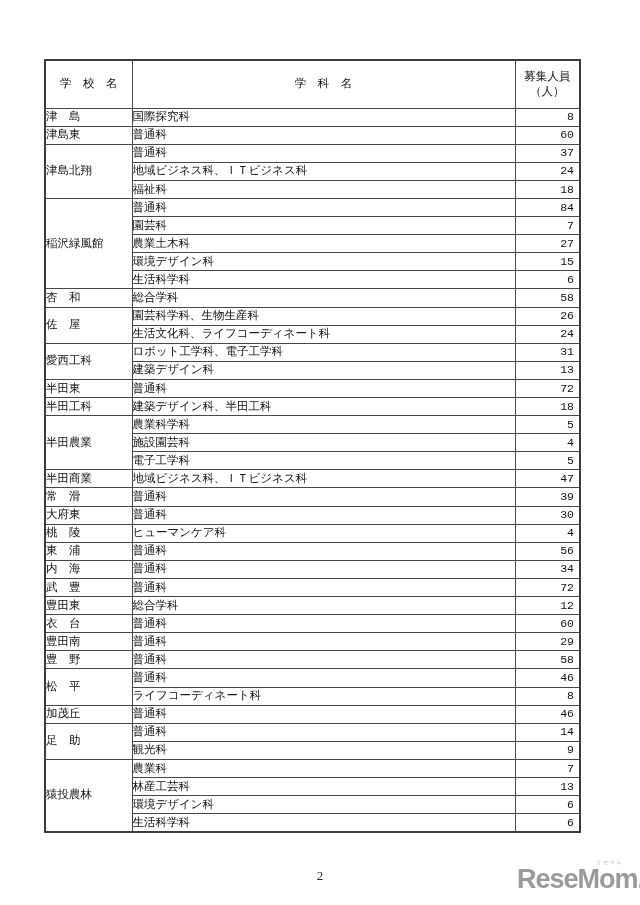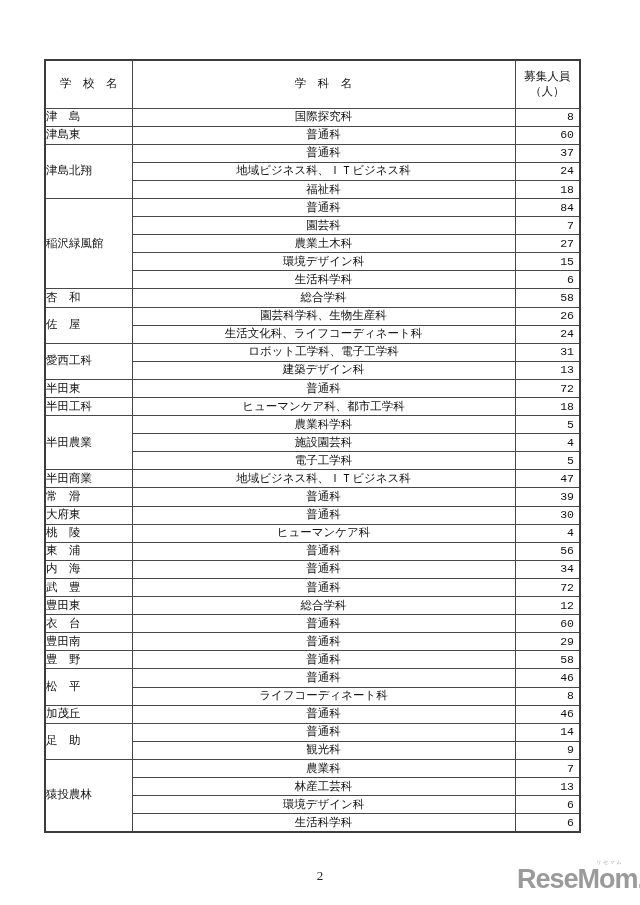--- a/index.html
+++ b/index.html
@@ -30,21 +30,21 @@
     line-height:1.2;
     overflow:hidden;
     white-space:nowrap;
   }
   .doc-table{border:2px solid #3c3c3c;}
   .doc-table thead tr{height:48px;}
   .doc-table tbody tr{height:18.1px;}
   .doc-table th{text-align:center;vertical-align:middle;}
   .hdr-cap div{line-height:1.35;}
   td.school{vertical-align:middle;}
-  td.dept{text-align:center;vertical-align:middle;}
+  td.dept{text-align:left;vertical-align:middle;}
   td.cap{text-align:right;vertical-align:middle;padding-right:5px;}
   .page-number{
     position:absolute;
     left:0;right:0;
     top:868px;
     text-align:center;
     font-size:13px;
     color:#222;
   }
   .logo{
@@ -160,21 +160,21 @@
         <td class="dept">建築デザイン科</td>
         <td class="cap">13</td>
       </tr>
       <tr>
         <td class="school" rowspan="1">半田東</td>
         <td class="dept">普通科</td>
         <td class="cap">72</td>
       </tr>
       <tr>
         <td class="school" rowspan="1">半田工科</td>
-        <td class="dept">ヒューマンケア科、都市工学科</td>
+        <td class="dept">建築デザイン科、半田工科</td>
         <td class="cap">18</td>
       </tr>
       <tr>
         <td class="school" rowspan="3">半田農業</td>
         <td class="dept">農業科学科</td>
         <td class="cap">5</td>
       </tr>
       <tr>
         <td class="dept">施設園芸科</td>
         <td class="cap">4</td>

